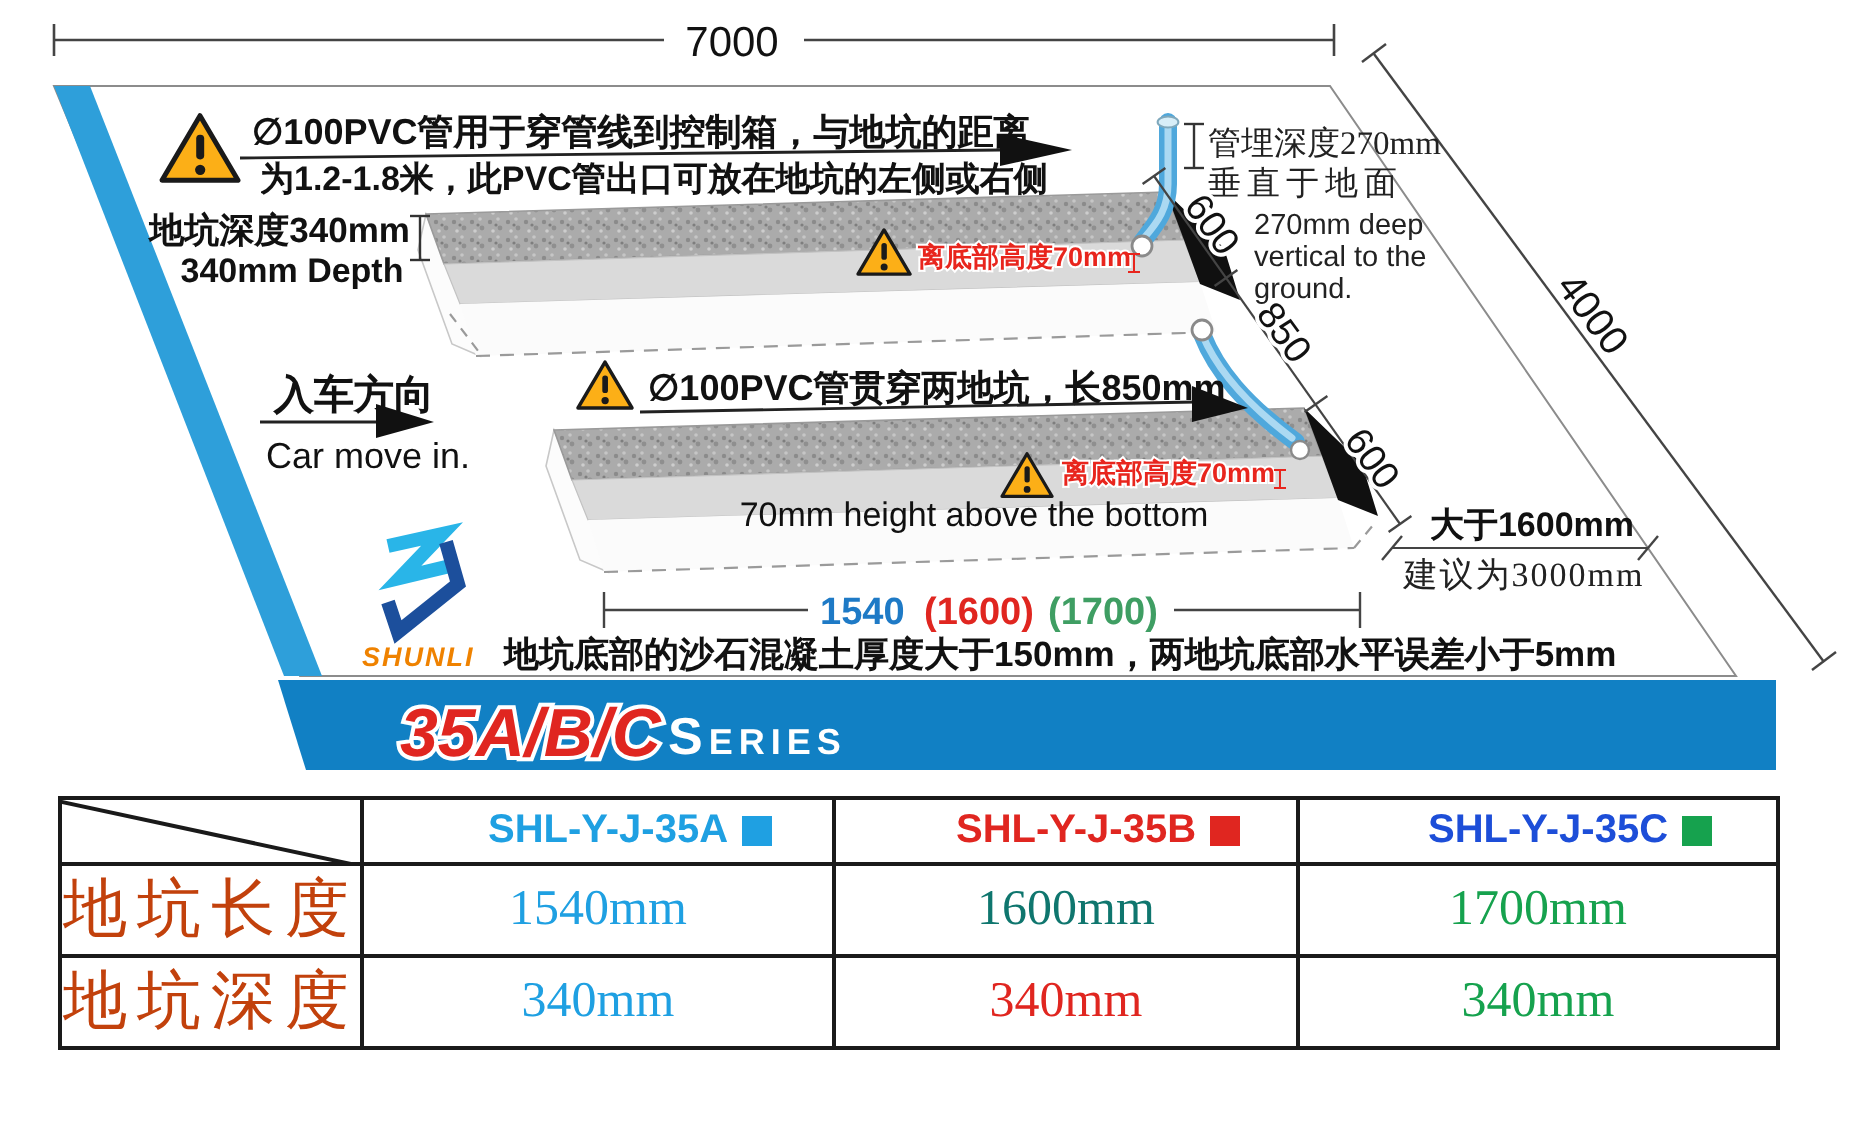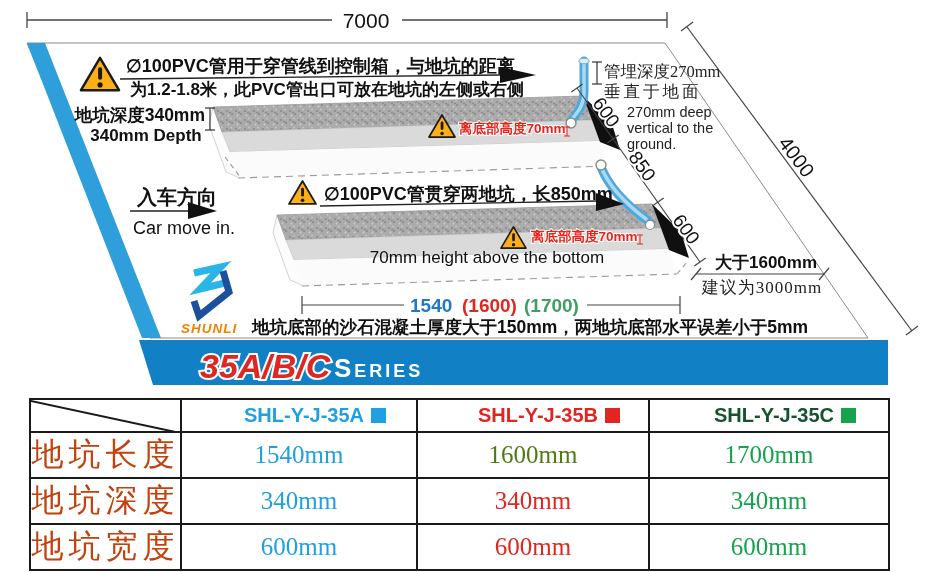--- a/index.html
+++ b/index.html
@@ -226,37 +226,31 @@
           </div>
     </td>
     <td class="c2">
       <div class="hwrap">
             <span style="color: rgb(224, 38, 32);">SHL-Y-J-35B</span>
             <span class="swatch" style="background: rgb(224, 38, 32);"></span>
           </div>
     </td>
     <td class="c3">
       <div class="hwrap">
-            <span style="color: #14532d;">SHL-Y-J-35C</span>
+            <span style="color: #1d4ed8;">SHL-Y-J-35C</span>
             <span class="swatch" style="background: rgb(22, 162, 78);"></span>
           </div>
     </td>
   </tr>
   <tr class="row-data">
     <td class="lbl">地坑长度</td>
     <td class="val" style="color: rgb(31, 160, 226);">1540mm</td>
-    <td class="val" style="color: #4d7c0f;">1600mm</td>
+    <td class="val" style="color: #0f766e;">1600mm</td>
     <td class="val" style="color: rgb(22, 162, 78); border-radius: 10px;">1700mm</td>
   </tr>
   <tr class="row-data">
     <td class="lbl">地坑深度</td>
     <td class="val" style="color: rgb(31, 160, 226);">340mm</td>
     <td class="val" style="color: rgb(224, 38, 32);">340mm</td>
     <td class="val" style="color: rgb(22, 162, 78);">340mm</td>
   </tr>
-  <tr class="row-data">
-    <td class="lbl">地坑宽度</td>
-    <td class="val" style="color: rgb(31, 160, 226);">600mm</td>
-    <td class="val" style="color: rgb(224, 38, 32);">600mm</td>
-    <td class="val" style="color: rgb(22, 162, 78);">600mm</td>
-  </tr>
 </tbody>
   </table>
 
 </body></html>

